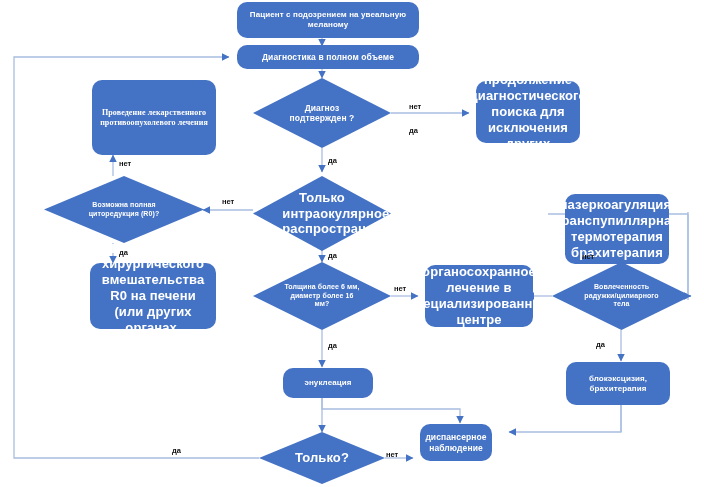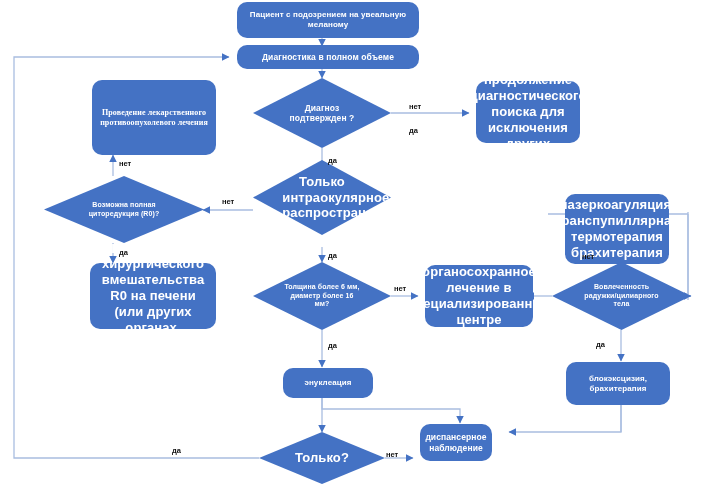--- a/index.html
+++ b/index.html
@@ -133,21 +133,21 @@
 
   <div class="node box t75" style="left:470px;top:81px;width:104px;height:62px;">
     <span>продолжение диагностического поиска для исключения других</span>
   </div>
 
   <div class="node diamond t7" style="left:44px;top:176px;width:160px;height:67px;">
     <span class="dshape"></span>
     <span class="dlabel">Возможна полная циторедукция (R0)?</span>
   </div>
 
-  <div class="node diamond t75" style="left:253px;top:160px;width:138px;height:75px;">
+  <div class="node diamond t75" style="left:253px;top:176px;width:138px;height:75px;">
     <span class="dshape"></span>
     <span class="dlabel">Только интраокулярное распространение?</span>
   </div>
 
   <div class="node box t75" style="left:559px;top:194px;width:104px;height:70px;">
     <span>лазеркоагуляция, транспупиллярная термотерапия брахитерапия</span>
   </div>
 
   <div class="node box t75" style="left:84px;top:263px;width:126px;height:66px;">
     <span>Выполнение хирургического вмешательства R0 на печени (или других органах, пораженных мтс)</span>

